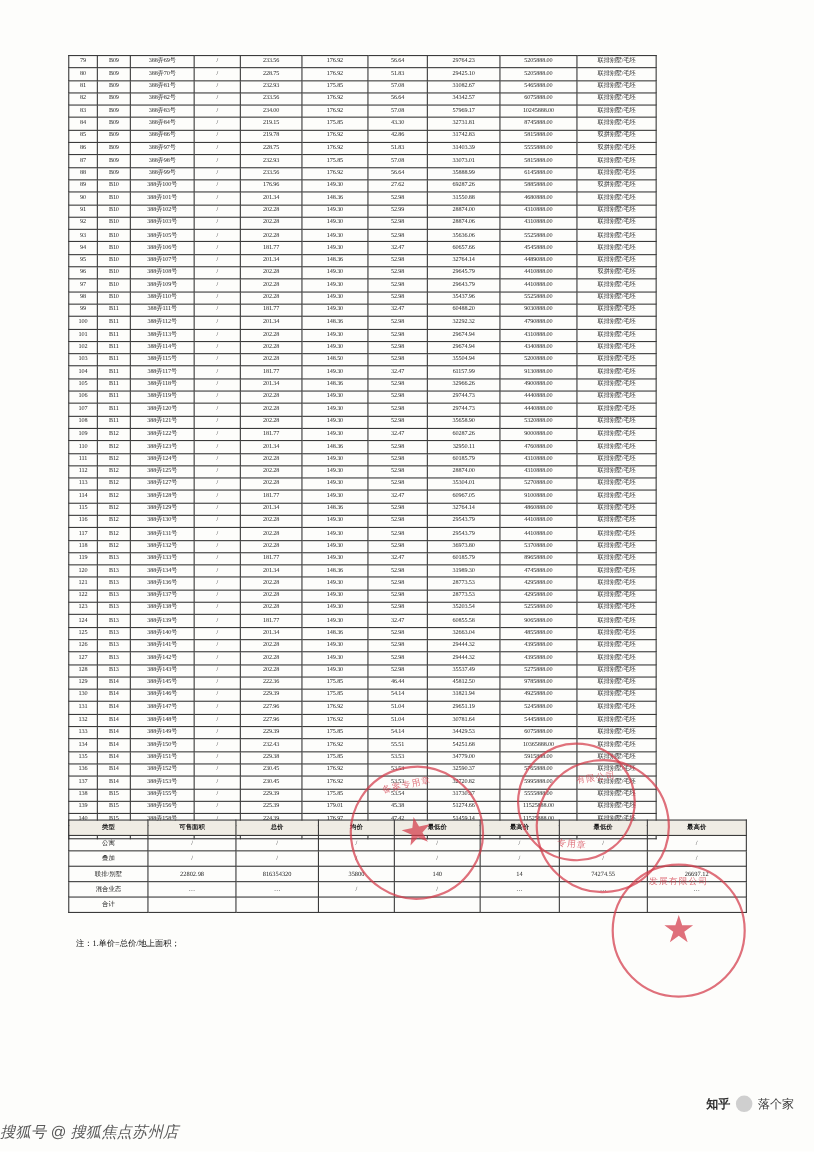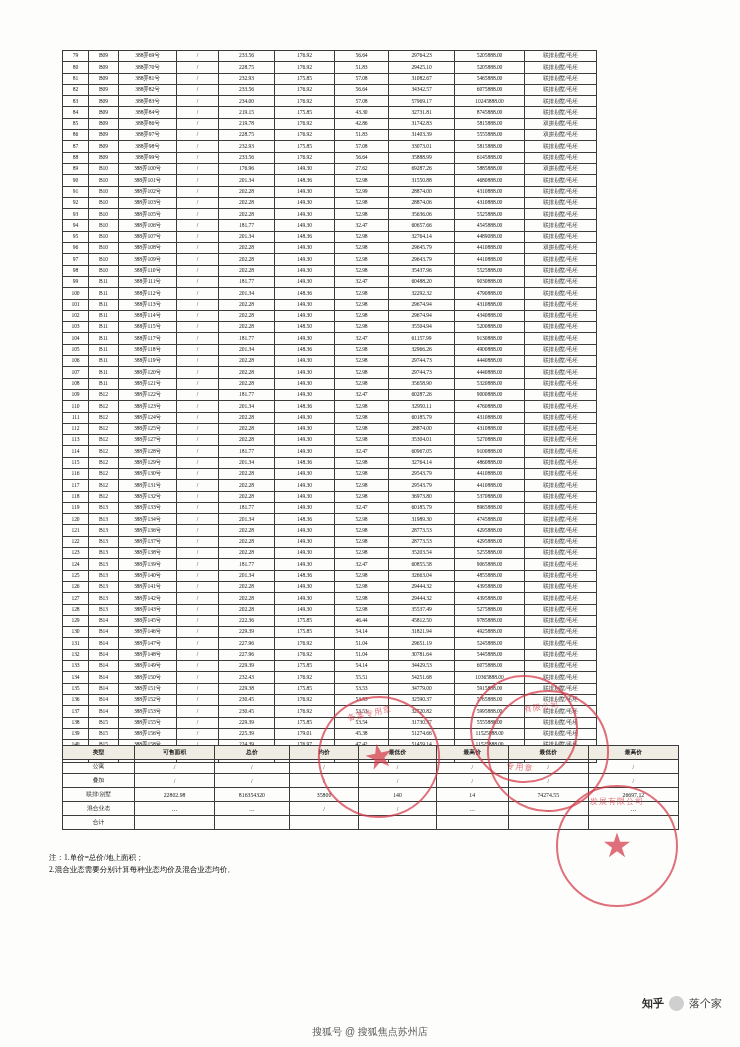--- a/index.html
+++ b/index.html
@@ -95,21 +95,21 @@
   .sm2 { width: 58px; }
   .sm3 { width: 54px; }
   .sm4 { width: 60px; }
   .sm5 { width: 56px; }
   .sm6 { width: 62px; }
   .sm7 { width: 70px; }
   .tall td { height: 15px; }
   
   .notes {
     position: absolute;
-    left: 49px;
+    left: 69px;
     top: 852px;
     width: 500px;
     font-size: 7.5px;
     line-height: 1.55;
     color: #111;
   }
   .notes div { white-space: nowrap; }
   
   .stamp {
     position: absolute;
@@ -165,24 +165,25 @@
     width: 15px; height: 15px;
     border-radius: 50%;
     background: #cfcfcf;
     display: inline-block;
   }
   .sohu-bottom {
     position: absolute;
     left: 0;
     bottom: 8px;
     width: 100%;
-    text-align: center;
-    font-size: 10px;
+    text-align: left;
+    font-size: 14px;
     color: #5a5a5a;
     font-family: "Liberation Sans", sans-serif;
+    font-style: italic;
   }
 </style>
 </head>
 <body>
 
 <div class="page">
 
   <div class="table-wrap">
     <table class="main">
       <colgroup>
@@ -1033,21 +1034,20 @@
             <td></td>
             <td></td>
             <td></td>
           </tr>
         </tbody>
     </table>
   </div>
 
   <div class="notes">
     <div>注：1.单价=总价/地上面积；</div>
-    <div>2.混合业态需要分别计算每种业态均价及混合业态均价。</div>
   </div>
 
   <div class="stamp stamp-lg" id="stamp-d">
     <div class="stamp-text-curve curve-top">备案专用章</div>
     <div class="star">★</div>
   </div>
   <div class="stamp stamp-lg" id="stamp-a">
     <div class="stamp-text-curve curve-top">有限公司</div>
   </div>
   <div class="stamp stamp-md" id="stamp-c">

